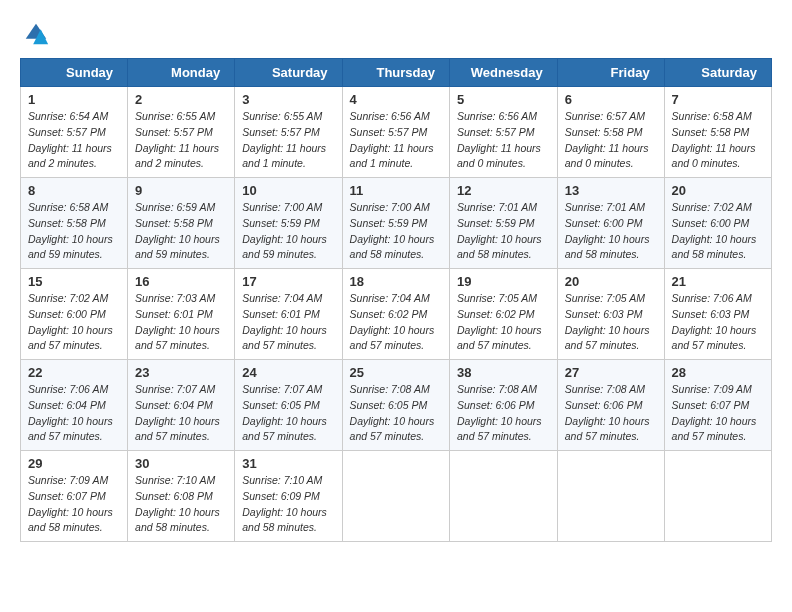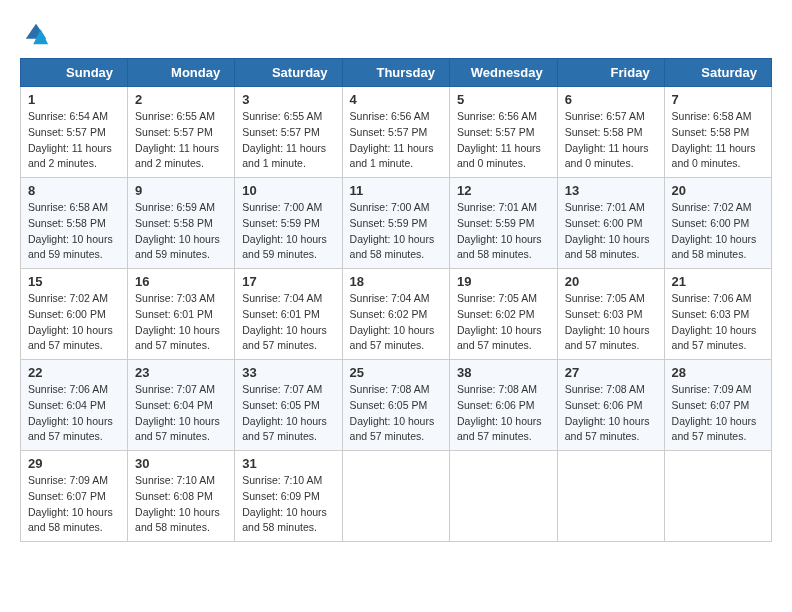--- a/index.html
+++ b/index.html
@@ -76,20 +76,21 @@
     .day-number {
       font-size: 13px;
       font-weight: bold;
       display: block;
       margin-bottom: 2px;
     }
     .day-info {
       font-size: 10.5px;
       line-height: 1.5;
       color: #333;
+      font-style: italic;
     }
     .empty-cell {
       background: #fff !important;
     }
   </style>
 </head>
 <body>
 
 <div class="header">
   <div class="logo">
@@ -167,21 +168,21 @@
         <td><span class="day-number">20</span>
 <span class="day-info">Sunrise: 7:05 AM<br>Sunset: 6:03 PM<br>Daylight: 10 hours and 57 minutes.</span></td>
         <td><span class="day-number">21</span>
 <span class="day-info">Sunrise: 7:06 AM<br>Sunset: 6:03 PM<br>Daylight: 10 hours and 57 minutes.</span></td>
       </tr>
       <tr>
         <td><span class="day-number">22</span>
 <span class="day-info">Sunrise: 7:06 AM<br>Sunset: 6:04 PM<br>Daylight: 10 hours and 57 minutes.</span></td>
         <td><span class="day-number">23</span>
 <span class="day-info">Sunrise: 7:07 AM<br>Sunset: 6:04 PM<br>Daylight: 10 hours and 57 minutes.</span></td>
-        <td><span class="day-number">33</span>
+        <td><span class="day-number">24</span>
 <span class="day-info">Sunrise: 7:07 AM<br>Sunset: 6:05 PM<br>Daylight: 10 hours and 57 minutes.</span></td>
         <td><span class="day-number">25</span>
 <span class="day-info">Sunrise: 7:08 AM<br>Sunset: 6:05 PM<br>Daylight: 10 hours and 57 minutes.</span></td>
         <td><span class="day-number">38</span>
 <span class="day-info">Sunrise: 7:08 AM<br>Sunset: 6:06 PM<br>Daylight: 10 hours and 57 minutes.</span></td>
         <td><span class="day-number">27</span>
 <span class="day-info">Sunrise: 7:08 AM<br>Sunset: 6:06 PM<br>Daylight: 10 hours and 57 minutes.</span></td>
         <td><span class="day-number">28</span>
 <span class="day-info">Sunrise: 7:09 AM<br>Sunset: 6:07 PM<br>Daylight: 10 hours and 57 minutes.</span></td>
       </tr>

